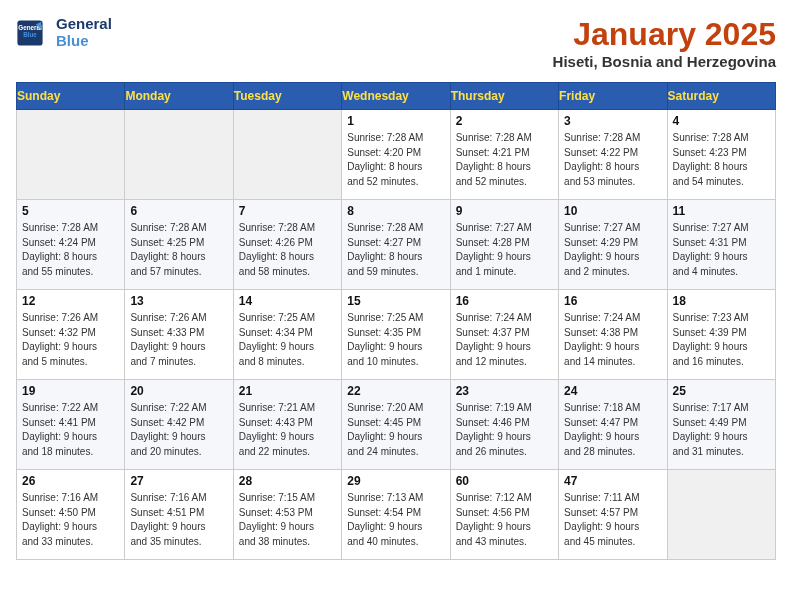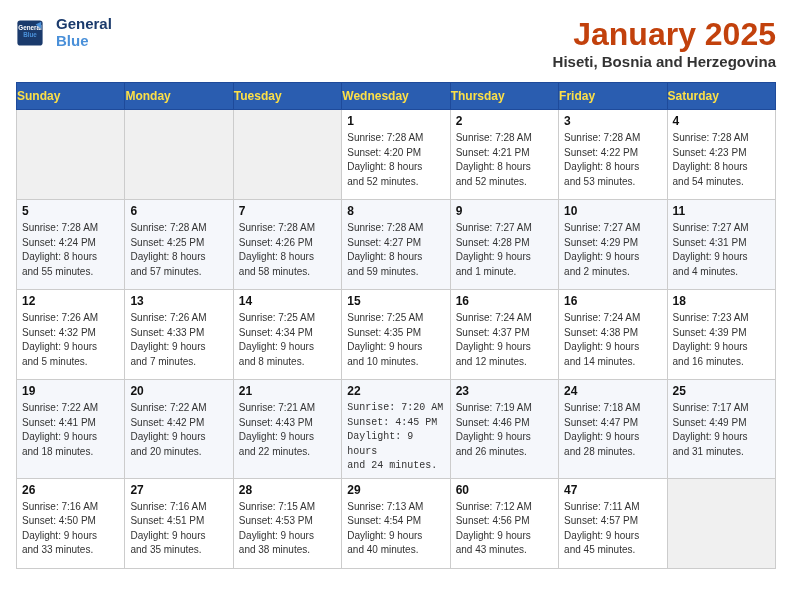--- a/index.html
+++ b/index.html
@@ -271,21 +271,21 @@
         </td>
         <td>
           <div class="day-num">21</div>
           <div class="day-detail" style="white-space: pre-line;">Sunrise: 7:21 AM
 Sunset: 4:43 PM
 Daylight: 9 hours
 and 22 minutes.</div>
         </td>
         <td>
           <div class="day-num">22</div>
-          <div class="day-detail" style="white-space: pre-line; font-family: Liberation Mono, monospace;">Sunrise: 7:20 AM
+          <div class="day-detail" style="white-space: pre-line;">Sunrise: 7:20 AM
 Sunset: 4:45 PM
 Daylight: 9 hours
 and 24 minutes.</div>
         </td>
         <td>
           <div class="day-num">23</div>
           <div class="day-detail" style="white-space: pre-line;">Sunrise: 7:19 AM
 Sunset: 4:46 PM
 Daylight: 9 hours
 and 26 minutes.</div>

